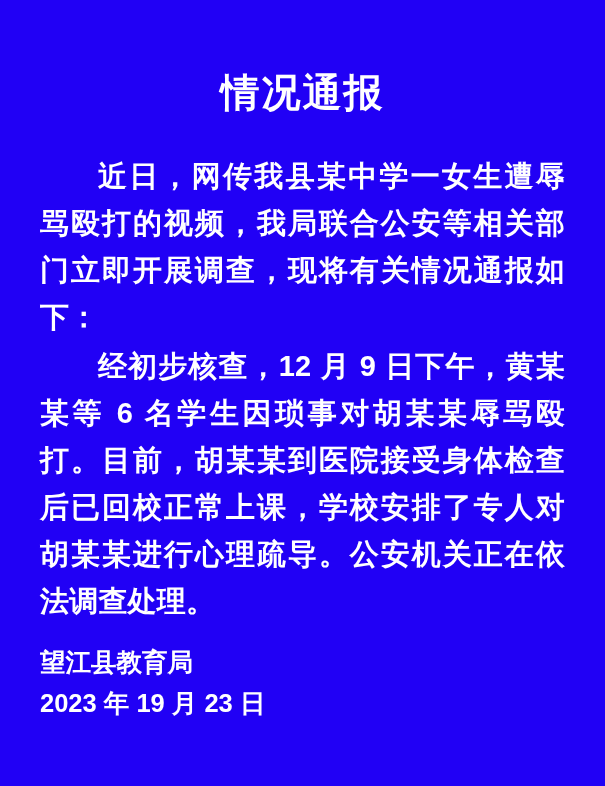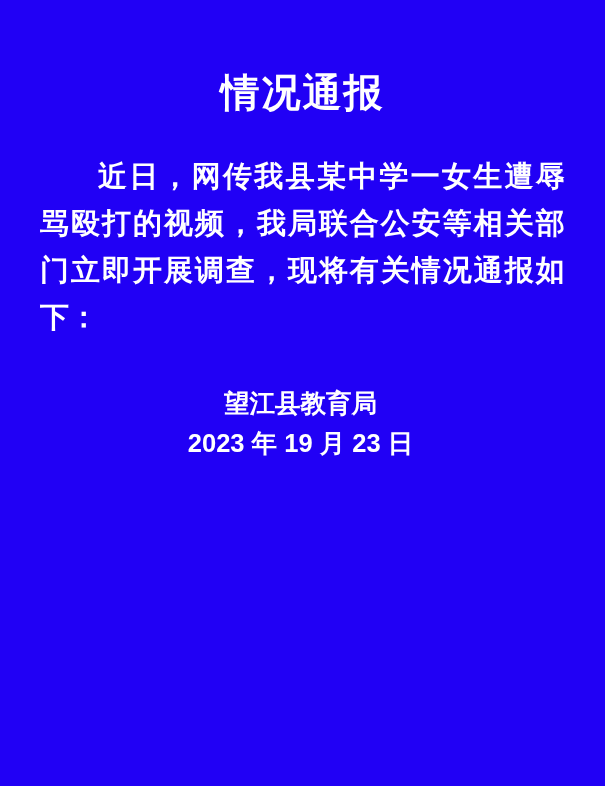--- a/index.html
+++ b/index.html
@@ -35,38 +35,39 @@
     font-weight: bold;
     letter-spacing: 0.2px;
     text-align: justify;
     text-justify: inter-ideograph;
   }
   .para {
     margin: 0 0 2px 0;
     text-indent: 2em;
   }
   .signature {
-    margin-top: 42px;
-    text-align: center;
+    margin-top: 18px;
+    text-align: left;
     font-size: 25.5px;
     font-weight: bold;
     line-height: 1.6;
     padding-right: 4px;
   }
   .sign-line {
     display: block;
   }
 </style>
 </head>
 <body>
 
 <div class="notice">
   <div class="notice-title">情况通报</div>
 
   <div class="body-text">
     <p class="para">近日，网传我县某中学一女生遭辱骂殴打的视频，我局联合公安等相关部门立即开展调查，现将有关情况通报如下：</p>
+    <p class="para">经初步核查，12 月 9 日下午，黄某某等 6 名学生因琐事对胡某某辱骂殴打。目前，胡某某到医院接受身体检查后已回校正常上课，学校安排了专人对胡某某进行心理疏导。公安机关正在依法调查处理。</p>
   </div>
 
   <div class="signature">
     <span class="sign-line">望江县教育局</span>
     <span class="sign-line">2023 年 19 月 23 日</span>
   </div>
 </div>
 
 </body></html>

